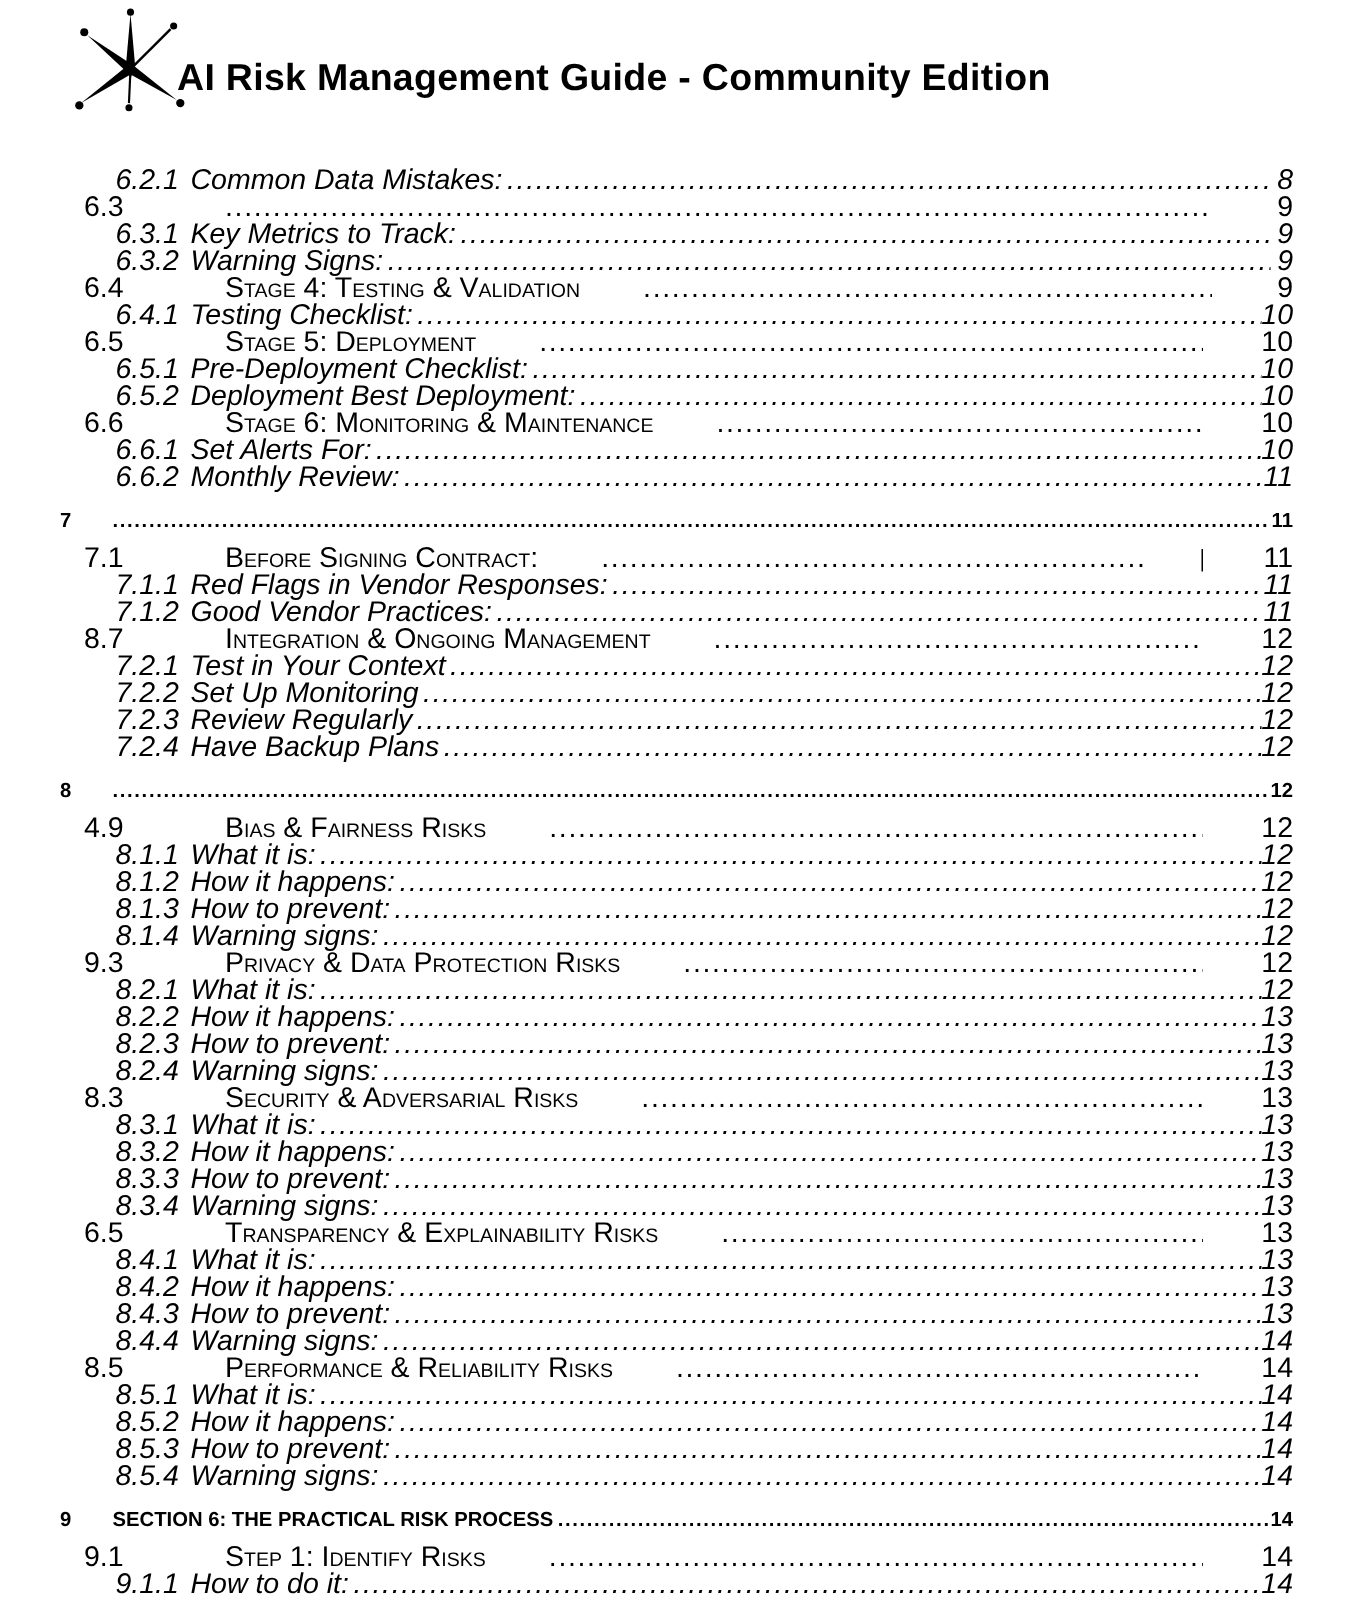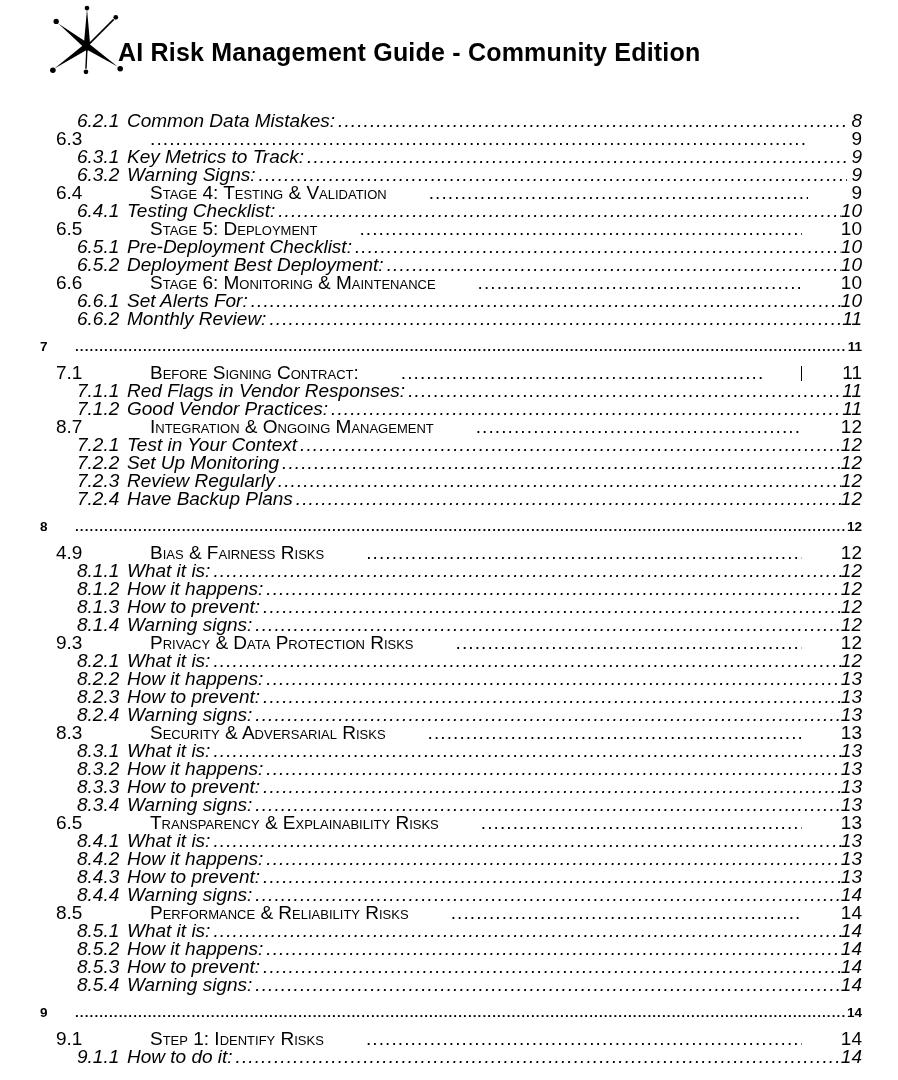--- a/index.html
+++ b/index.html
@@ -358,20 +358,21 @@
         <span class="page-num">14</span>
       </div>
       <div class="row lvl3">
         <span class="num">8.5.4</span>
         <span class="label">Warning signs:</span>
         <span class="leader"></span>
         <span class="page-num">14</span>
       </div>
       <div class="row lvl1">
         <span class="num">9</span>
+        <span class="label">SECTION 6: THE PRACTICAL RISK PROCESS</span>
         <span class="leader"></span>
         <span class="page-num">14</span>
       </div>
       <div class="row lvl2">
         <span class="num">9.1</span>
         <span class="label">Step 1: Identify Risks</span>
         <span class="leader"></span>
         <span class="page-num">14</span>
       </div>
       <div class="row lvl3">

